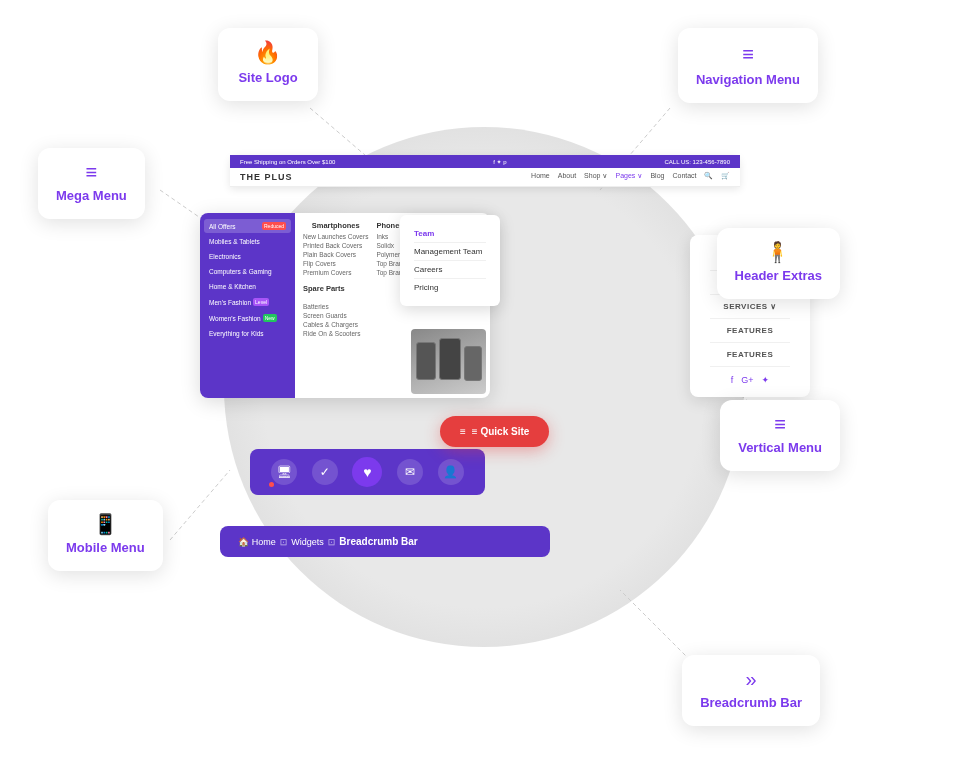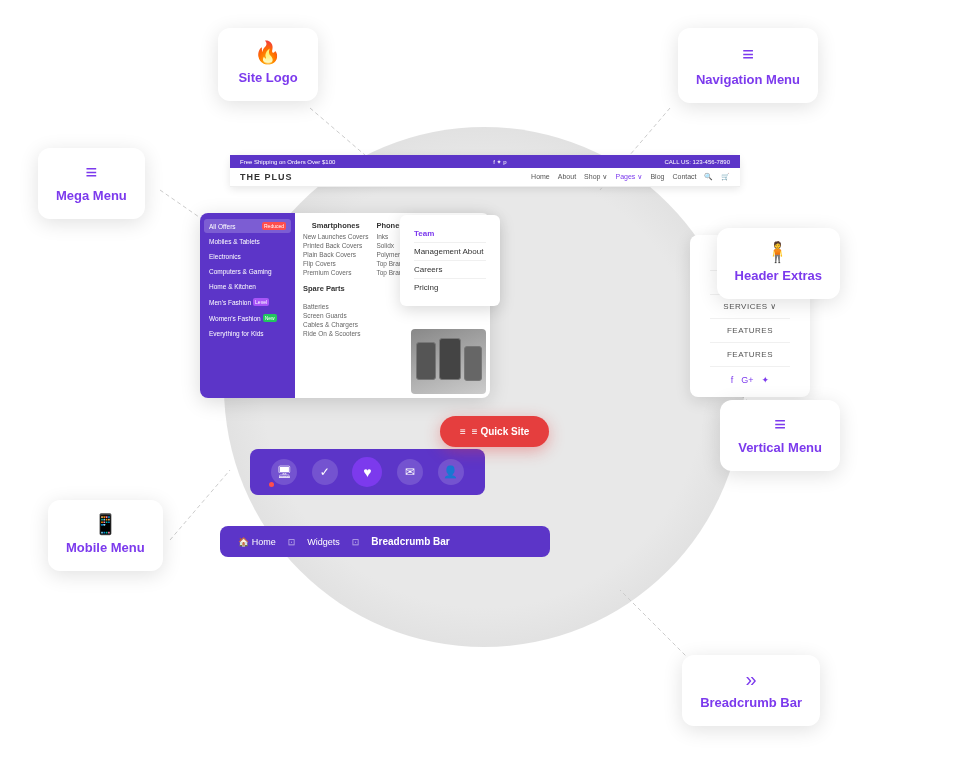--- a/index.html
+++ b/index.html
@@ -70,21 +70,20 @@
       font-size: 6px;
       padding: 3px 10px;
       display: flex;
       justify-content: space-between;
       align-items: center;
     }
     .header-nav-bar {
       background: #fff;
       padding: 4px 10px;
       display: flex;
-      align-items: center;
       border-bottom: 1px solid #eee;
     }
     .header-logo {
       font-size: 9px;
       font-weight: 800;
       color: #333;
       letter-spacing: 1px;
     }
     .header-nav-items {
       display: flex;
@@ -132,21 +131,21 @@
       top: 80px;
       background: #fff;
       border-radius: 8px;
       box-shadow: 0 4px 16px rgba(0,0,0,0.12);
       padding: 12px 20px;
       z-index: 7;
       width: 120px;
     }
     .vertical-menu-card .vm-item {
       font-size: 8px;
-      font-weight: 400;
+      font-weight: 700;
       color: #555;
       padding: 7px 0;
       border-bottom: 1px solid #f0f0f0;
       text-align: center;
       letter-spacing: 0.5px;
     }
     .vertical-menu-card .vm-item:last-child { border-bottom: none; }
     .vertical-menu-card .vm-socials {
       display: flex;
       justify-content: center;
@@ -310,21 +309,21 @@
           <div style="width:20px;height:38px;background:#555;border-radius:3px;border:1px solid #777;"></div>
           <div style="width:22px;height:42px;background:#444;border-radius:3px;border:1px solid #777;margin-top:-4px;"></div>
           <div style="width:18px;height:35px;background:#666;border-radius:3px;border:1px solid #777;margin-top:4px;"></div>
         </div>
       </div>
     </div>
   </div>
 
   <div class="dropdown-mockup">
     <div class="dd-item">Team</div>
-    <div class="dd-item">Management About</div>
+    <div class="dd-item">Management Team</div>
     <div class="dd-item">Careers</div>
     <div class="dd-item">Pricing</div>
   </div>
 
   <div class="vertical-menu-card">
     <div class="vm-item">HOME</div>
     <div class="vm-item">ABOUT</div>
     <div class="vm-item">SERVICES ∨</div>
     <div class="vm-item">FEATURES</div>
     <div class="vm-item">FEATURES</div>
@@ -344,21 +343,21 @@
     <div style="width:30px;height:30px;border-radius:50%;background:#7c3aed;display:flex;align-items:center;justify-content:center;color:#fff;font-size:14px;">♥</div>
     <div style="width:26px;height:26px;border-radius:50%;background:rgba(255,255,255,0.15);display:flex;align-items:center;justify-content:center;color:#fff;font-size:12px;">✉</div>
     <div style="width:26px;height:26px;border-radius:50%;background:rgba(255,255,255,0.15);display:flex;align-items:center;justify-content:center;color:#fff;font-size:12px;">👤</div>
   </div>
 
   <div style="position:absolute;bottom:148px;left:200px;background:#e53e3e;color:#fff;border-radius:24px;padding:10px 20px;font-size:10px;font-weight:700;display:flex;align-items:center;gap:6px;box-shadow:0 4px 16px rgba(229,62,62,0.4);z-index:9;cursor:pointer;">
     <span>≡</span>
     <span>≡  Quick Site</span>
   </div>
 
-  <div style="position:absolute;bottom:38px;left:-20px;width:330px;background:#5c35c8;border-radius:8px;padding:10px 18px;display:flex;align-items:center;gap:12px;z-index:9;">
+  <div style="position:absolute;bottom:38px;left:-20px;width:330px;background:#5c35c8;border-radius:8px;padding:10px 18px;display:flex;align-items:center;gap:4px;z-index:9;">
     <span style="color:#fff;font-size:9px;">🏠 Home</span>
     <span style="color:rgba(255,255,255,0.6);font-size:9px;">⊡</span>
     <span style="color:#fff;font-size:9px;">Widgets</span>
     <span style="color:rgba(255,255,255,0.6);font-size:9px;">⊡</span>
     <span style="color:#fff;font-size:10px;font-weight:700;">Breadcrumb Bar</span>
   </div>
 
 </div>
 
 </body></html>

